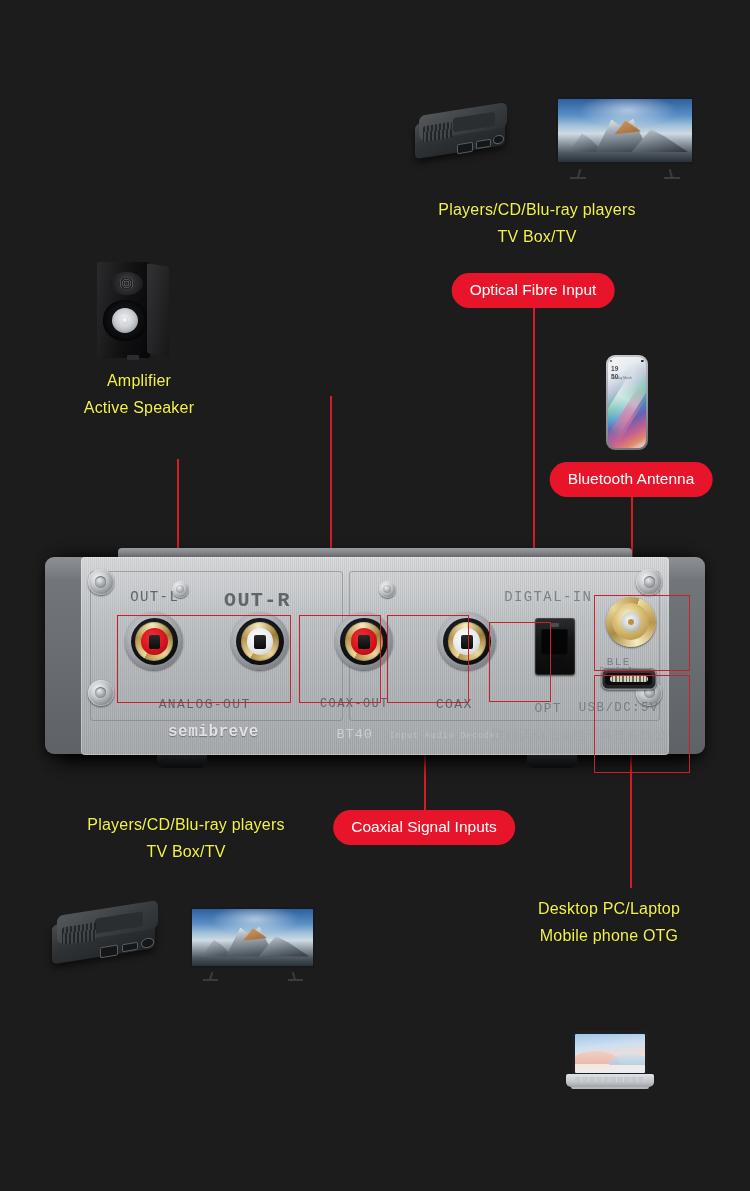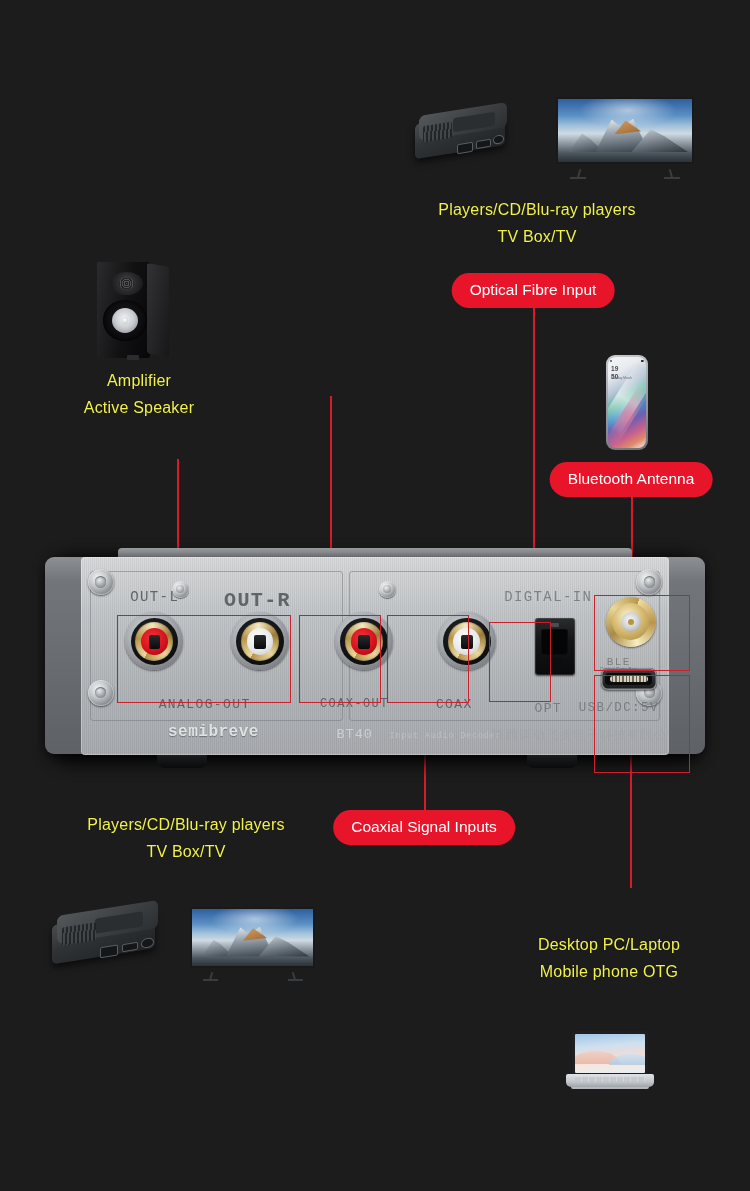--- a/index.html
+++ b/index.html
@@ -590,21 +590,21 @@
       <div class="peak p2"></div>
       <div class="warm"></div>
       <div class="peak p3"></div>
     </div>
     <div class="stand" style="left:16%;transform:rotate(16deg);"></div>
     <div class="stand" style="right:16%;transform:rotate(-16deg);"></div>
     <div class="base" style="left:10%;width:12%;"></div>
     <div class="base" style="right:10%;width:12%;"></div>
   </div>
 
-  <div class="yellow-label" style="left:609px;top:936px;">
+  <div class="yellow-label" style="left:609px;top:900px;">
     <div>Desktop PC/Laptop</div>
     <div style="margin-top:9px;">Mobile phone OTG</div>
   </div>
 
   <div class="laptop" style="left:566px;top:1031px;width:88px;height:62px;">
     <div class="lid">
       <div class="lscreen">
         <div class="hill"></div>
         <div class="hill2"></div>
       </div>

